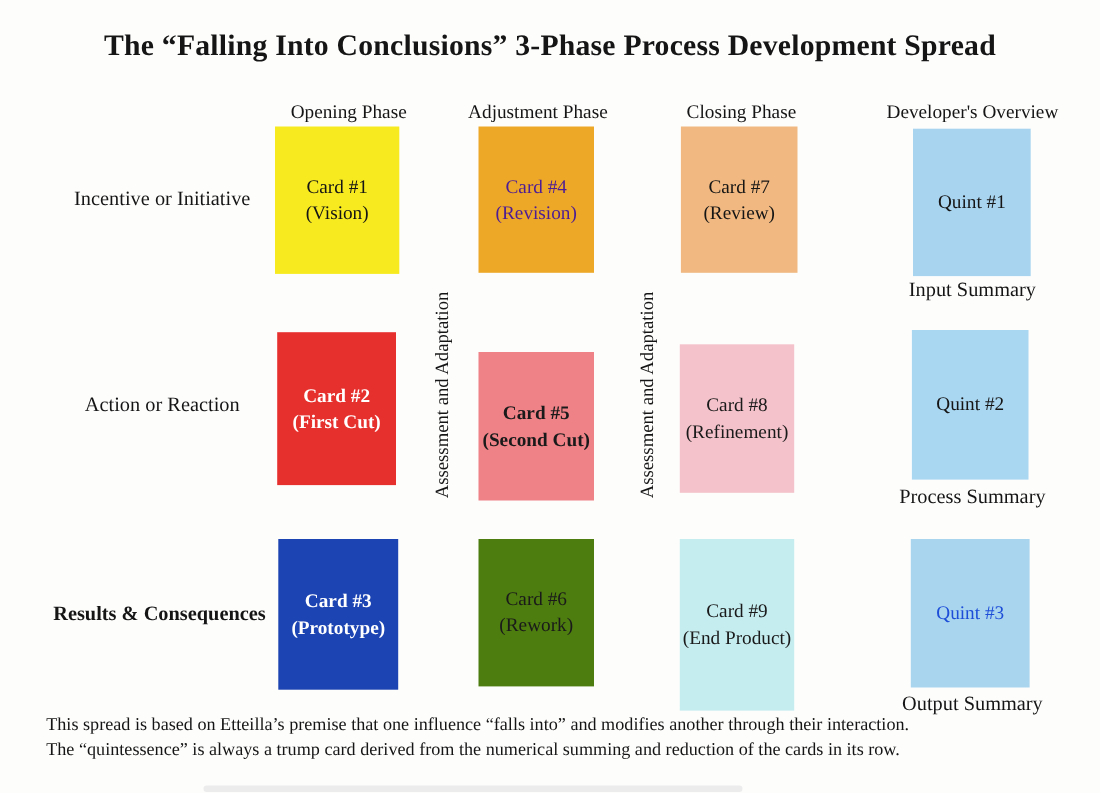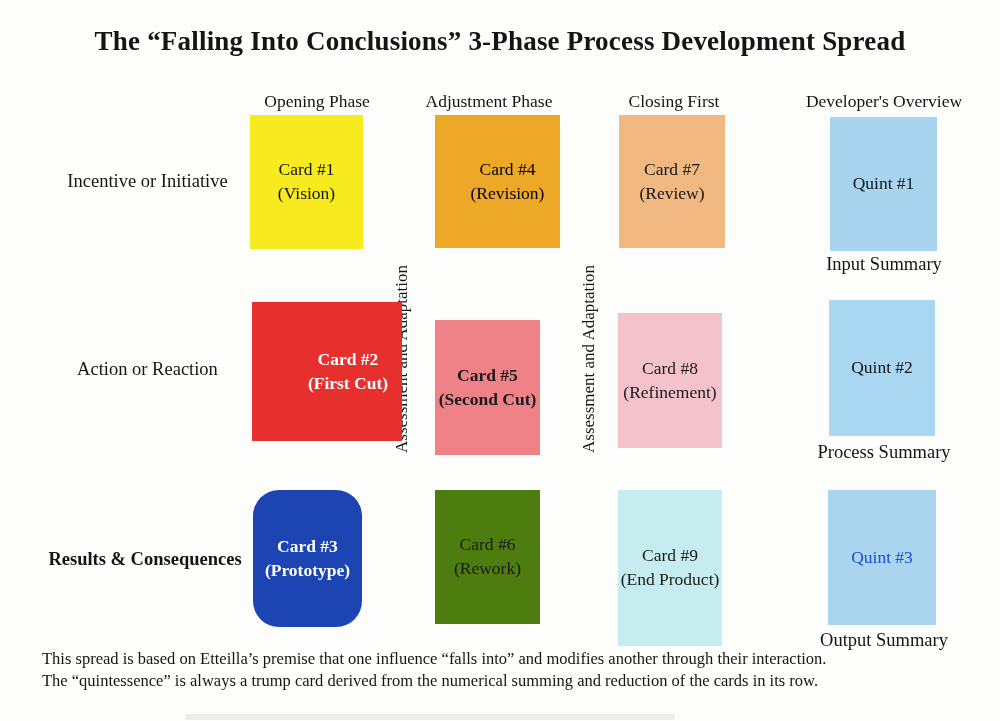--- a/index.html
+++ b/index.html
@@ -53,25 +53,25 @@
     align-items: center;
     justify-content: center;
     text-align: center;
     font-size: 17.5px;
     line-height: 1.35;
   }
   #c1 { left: 250px; top: 115px; width: 113px; height: 134px; }
   #c4 { left: 435px; top: 115px; width: 105px; height: 133px; }
   #c7 { left: 619px; top: 115px; width: 106px; height: 133px; }
   #q1 { left: 830px; top: 117px; width: 107px; height: 134px; }
-  #c2 { left: 252px; top: 302px; width: 108px; height: 139px; padding-left: 42px; }
+  #c2 { left: 252px; top: 302px; width: 108px; height: 139px; }
   #c5 { left: 435px; top: 303px; width: 105px; height: 135px; }
   #c8 { left: 618px; top: 303px; width: 104px; height: 135px; margin-top: 10px; }
   #q2 { left: 829px; top: 300px; width: 106px; height: 136px; }
-  #c3 { left: 253px; top: 490px; width: 109px; height: 137px; border-radius: 26px; }
+  #c3 { left: 253px; top: 490px; width: 109px; height: 137px; }
   #c6 { left: 435px; top: 490px; width: 105px; height: 134px; }
   #c9 { left: 618px; top: 490px; width: 104px; height: 156px; }
   #q3 { left: 828px; top: 490px; width: 108px; height: 135px; }
   #c2, #c3 { font-weight: bold; }
   #c5 { font-weight: bold; }
   .summary {
     position: absolute;
     text-align: center;
     font-size: 18.5px;
     white-space: nowrap;
@@ -110,35 +110,35 @@
 </style>
 </head>
 <body>
 
 <div class="canvas">
 
   <div class="title">The “Falling Into Conclusions” 3-Phase Process Development Spread</div>
 
   <div class="colhead" id="ch0">Opening Phase</div>
   <div class="colhead" id="ch1">Adjustment Phase</div>
-  <div class="colhead" id="ch2">Closing First</div>
+  <div class="colhead" id="ch2">Closing Phase</div>
   <div class="colhead" id="ch3">Developer's Overview</div>
 
   <div class="rowlabel" id="rl0">Incentive or Initiative</div>
   <div class="rowlabel" id="rl1">Action or Reaction</div>
   <div class="rowlabel" id="rl2">Results &amp; Consequences</div>
 
   <div class="vlabel" id="v0">Assessment and Adaptation</div>
   <div class="vlabel" id="v1">Assessment and Adaptation</div>
 
   <div class="card" id="c1" style="background: rgb(247, 235, 32); color: rgb(21, 21, 21);">
     <div>Card #1</div>
     <div>(Vision)</div>
   </div>
-  <div class="card" id="c4" style="background: rgb(238, 168, 39); color: #000000; padding-left: 20px;">
+  <div class="card" id="c4" style="background: rgb(238, 168, 39); color: #4c1d95;">
     <div>Card #4</div>
     <div>(Revision)</div>
   </div>
   <div class="card" id="c7" style="background: rgb(241, 185, 129); color: rgb(21, 21, 21);">
     <div>Card #7</div>
     <div>(Review)</div>
   </div>
   <div class="card" id="q1" style="background: rgb(169, 212, 239); color: rgb(21, 21, 21);">
     <div>Quint #1</div>
   </div>

